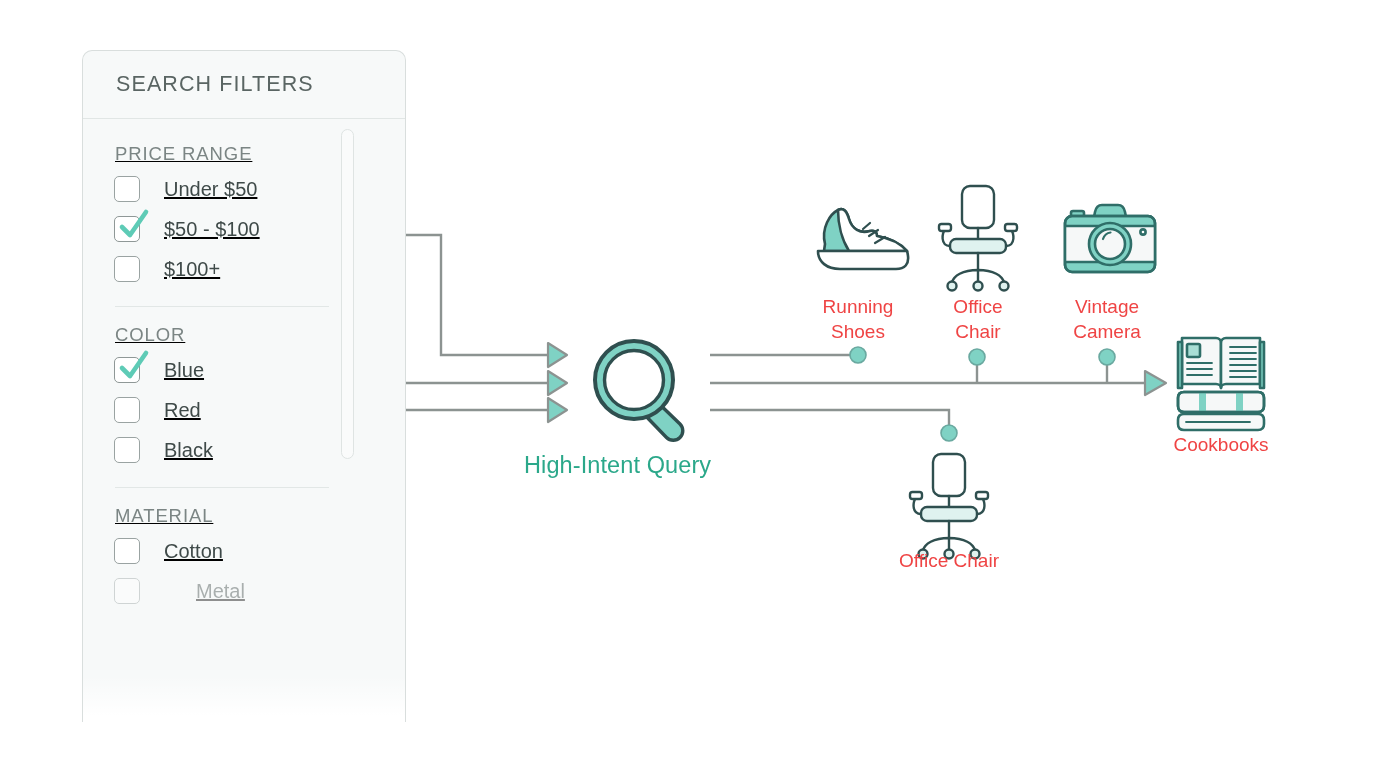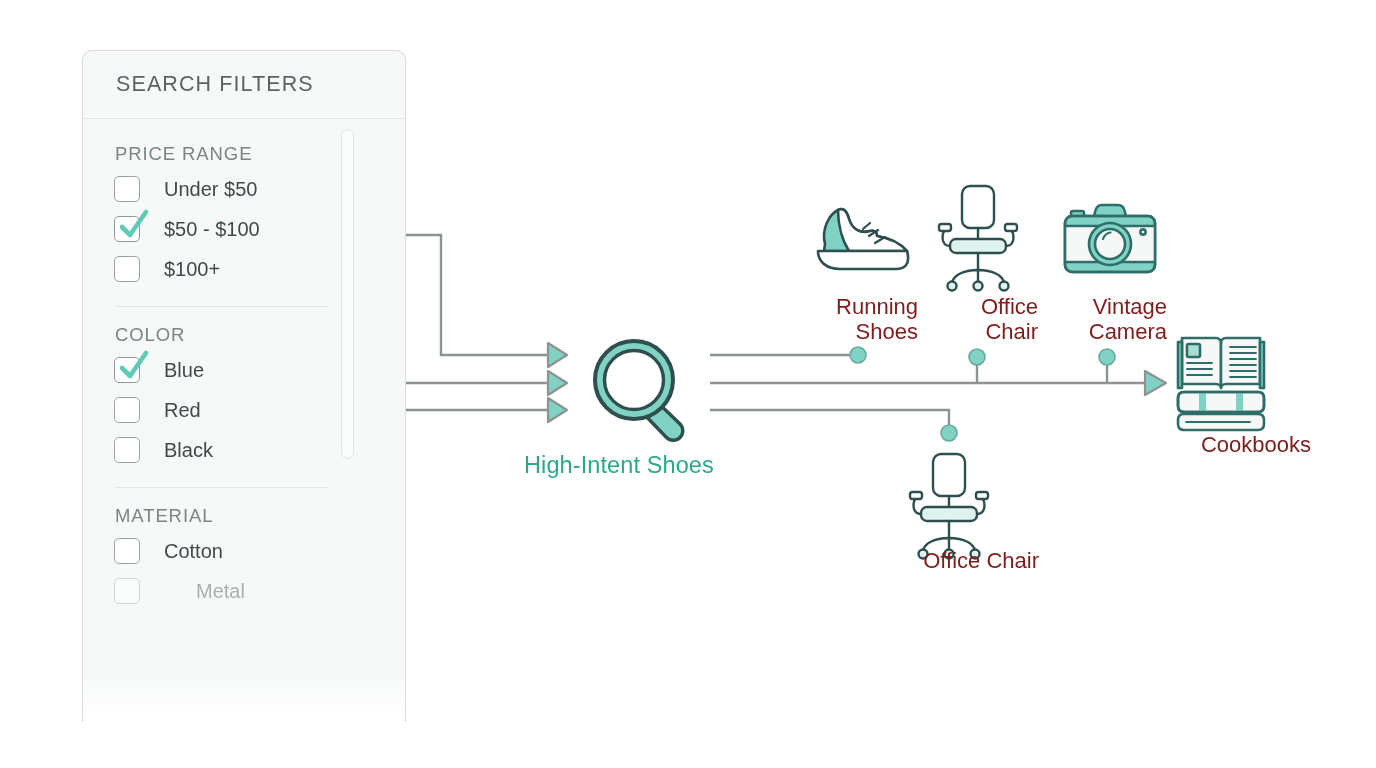--- a/index.html
+++ b/index.html
@@ -24,21 +24,21 @@
   .panel-head{
     height:68px;box-sizing:border-box;
     border-bottom:1px solid #e1e6e5;
     display:flex;align-items:center;
     padding-left:33px;
   }
   .panel-head h1{
     margin:0;font-size:21.5px;font-weight:400;letter-spacing:1.1px;
     color:#5a6563;
   }
-  .panel-body{padding:24px 0 0 31px;}
+  .panel-body{padding:24px 0 0 31px;text-decoration:underline;}
   .grp-title{
     font-size:18.5px;letter-spacing:.9px;color:#7b8584;font-weight:400;
     margin:0 0 4px 1px;
   }
   .grp-sep{
     height:1px;background:#e2e7e6;width:214px;margin:17px 0 17px 1px;
   }
   .opt{
     display:flex;align-items:center;height:40px;position:relative;
   }
@@ -65,22 +65,22 @@
     position:absolute;left:341px;top:129px;width:13px;height:330px;
     border:1px solid #dfe4e3;border-radius:7px;background:#fafbfb;
     box-sizing:border-box;
   }
 
   
   #flow{position:absolute;left:0;top:0;width:1376px;height:768px;}
 
   
   .nlabel{
-    position:absolute;text-align:right;color:#7f1d1d;
-    font-size:22px;line-height:25px;white-space:pre-line;
+    position:absolute;text-align:center;color:#ef4444;
+    font-size:19px;line-height:25px;white-space:pre-line;
   }
   .qlabel{
     position:absolute;color:#2ba88a;font-size:23.5px;letter-spacing:.1px;
     white-space:nowrap;
   }
 </style>
 </head>
 <body>
 
 <div id="stage">
@@ -261,21 +261,21 @@
           <div class="opt faded">
             <span class="box"></span>
             <span class="lbl">Metal</span>
           </div>
         </div>
       </div>
     <div class="panel-fade"></div>
   </div>
   <div class="sbar"></div>
 
-  <div class="qlabel" style="left:524px;top:452px;">High-Intent Shoes</div>
+  <div class="qlabel" style="left:524px;top:452px;">High-Intent Query</div>
 
   <div class="nlabel" style="left:798px;top:294px;width:120px;">Running
 Shoes</div>
   <div class="nlabel" style="left:918px;top:294px;width:120px;">Office
 Chair</div>
   <div class="nlabel" style="left:1047px;top:294px;width:120px;">Vintage
 Camera</div>
   <div class="nlabel" style="left:859px;top:548px;width:180px;">Office Chair</div>
   <div class="nlabel" style="left:1131px;top:432px;width:180px;">Cookbooks</div>
 

